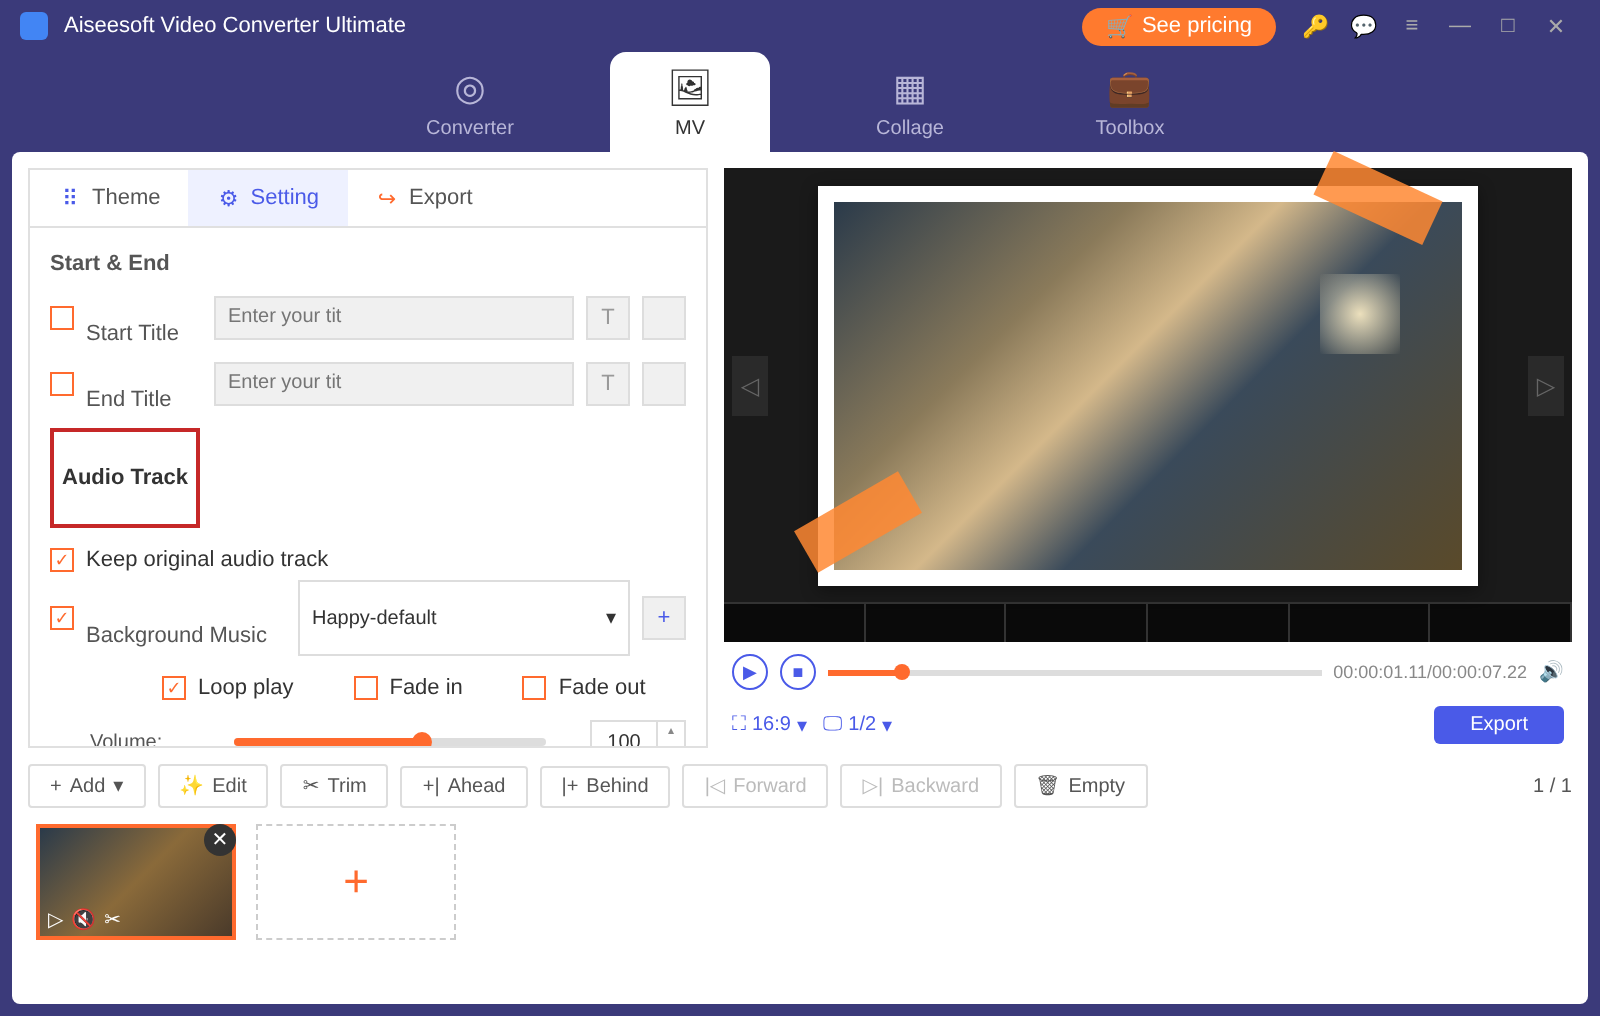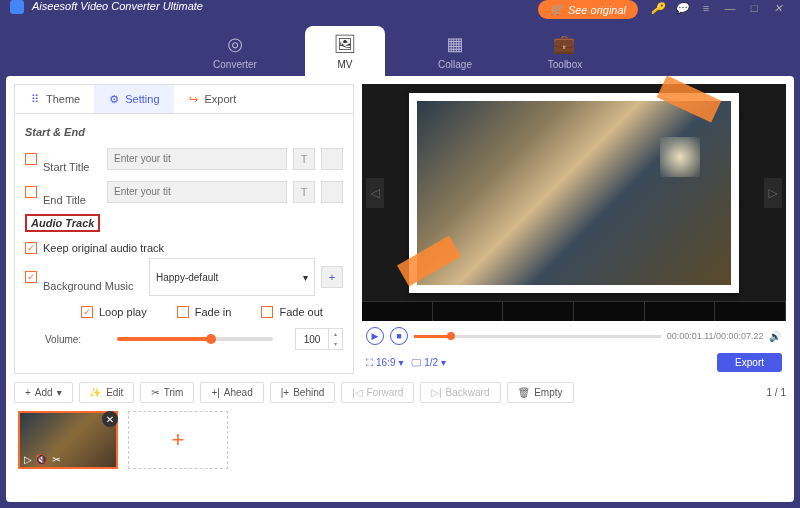--- a/index.html
+++ b/index.html
@@ -1,35 +1,35 @@
 <!DOCTYPE html>
 <html><head>
 <meta charset="utf-8">
 <style>
 * { margin: 0; padding: 0; box-sizing: border-box; font-family: Arial, sans-serif; }
 body { width: 800px; height: 508px; background: #3b3a7a; overflow: hidden; }
-.titlebar { height: 26px; display: flex; align-items: flex-start; padding: 0 10px; color: #fff; font-size: 11px; font-style: italic; }
+.titlebar { height: 26px; display: flex; align-items: center; padding: 0 10px; color: #fff; font-size: 11px; }
 .titlebar .logo { width: 14px; height: 14px; background: #4285f4; border-radius: 3px; margin-right: 8px; }
 .titlebar .spacer { flex: 1; }
 .pricing-btn { background: #ff7a2e; color: #fff; padding: 3px 12px; border-radius: 12px; font-size: 11px; display: flex; align-items: center; gap: 4px; margin-right: 8px; cursor: pointer; }
 .title-icon { width: 16px; height: 16px; display: flex; align-items: center; justify-content: center; color: #aaa; margin: 0 4px; cursor: pointer; }
 .topnav { height: 50px; display: flex; justify-content: center; gap: 30px; }
 .nav-item { width: 80px; display: flex; flex-direction: column; align-items: center; justify-content: center; color: #b8b6d8; font-size: 10px; gap: 4px; cursor: pointer; border-radius: 8px 8px 0 0; }
 .nav-item.active { background: #fff; color: #333; }
 .nav-icon { font-size: 18px; }
 .content { background: #fff; margin: 0 6px 6px 6px; height: 426px; border-radius: 4px; padding: 8px; }
 .upper { display: flex; gap: 8px; height: 290px; }
 .left-panel { width: 340px; border: 1px solid #e0e0e0; display: flex; flex-direction: column; }
 .tabs { display: flex; border-bottom: 1px solid #e0e0e0; }
 .tab { padding: 8px 14px; font-size: 11px; display: flex; align-items: center; gap: 5px; cursor: pointer; color: #555; }
 .tab.active { background: #eef1ff; color: #4a5ae8; }
 .tab-icon { width: 12px; height: 12px; display: inline-flex; align-items: center; justify-content: center; }
 .panel-body { padding: 8px 10px; font-size: 11px; color: #333; overflow: auto; flex: 1; }
-.section-head { font-weight: bold; color: #555; margin: 4px 0 6px 0; font-size: 11px; font-style: italic; }
-.section-head.highlight { display: inline-block; border: 2px solid #c62828; padding: 1px 4px; color: #333; }
+.section-head { font-weight: bold; color: #555; margin: 4px 0 6px 0; font-size: 11px; }
+.section-head.highlight { display: inline-block; border: 2px solid #c62828; padding: 17px 4px; color: #333; }
 .row { display: flex; align-items: center; gap: 6px; margin: 4px 0; }
 .chk { width: 12px; height: 12px; border: 1.5px solid #ff6a2e; display: inline-flex; align-items: center; justify-content: center; color: #ff6a2e; font-size: 9px; cursor: pointer; }
 .chk.checked::after { content: "✓"; }
 .lbl { color: #555; min-width: 58px; margin-top: 17px; }
 .input { flex: 1; height: 22px; background: #f0f0f0; border: 1px solid #ddd; padding: 0 6px; font-size: 10px; color: #aaa; }
 .sq { width: 22px; height: 22px; background: #f0f0f0; border: 1px solid #ddd; display: flex; align-items: center; justify-content: center; color: #999; cursor: pointer; font-size: 11px; }
 .select { flex: 1; height: 22px; border: 1px solid #ddd; display: flex; align-items: center; justify-content: space-between; padding: 18px 6px; font-size: 10px; cursor: pointer; background: #fff; }
 .sub-row { display: flex; gap: 30px; margin: 6px 0 6px 20px; padding-left: 36px; }
 .slider-row { display: flex; align-items: center; gap: 22px; margin: 6px 0 6px 20px; }
 .slider-lbl { width: 50px; color: #555; font-size: 10px; }
@@ -74,21 +74,21 @@
 </style>
 </head>
 <body>
 
 <div class="titlebar">
   <div class="logo"></div>
   <span>Aiseesoft Video Converter Ultimate</span>
   <div class="spacer"></div>
   <div class="pricing-btn">
     <span>🛒</span>
-    <span>See original</span>
+    <span>See pricing</span>
   </div>
   <div class="title-icon">🔑</div>
   <div class="title-icon">💬</div>
   <div class="title-icon">≡</div>
   <div class="title-icon">—</div>
   <div class="title-icon">□</div>
   <div class="title-icon">✕</div>
 </div>
 
 <div class="topnav">

